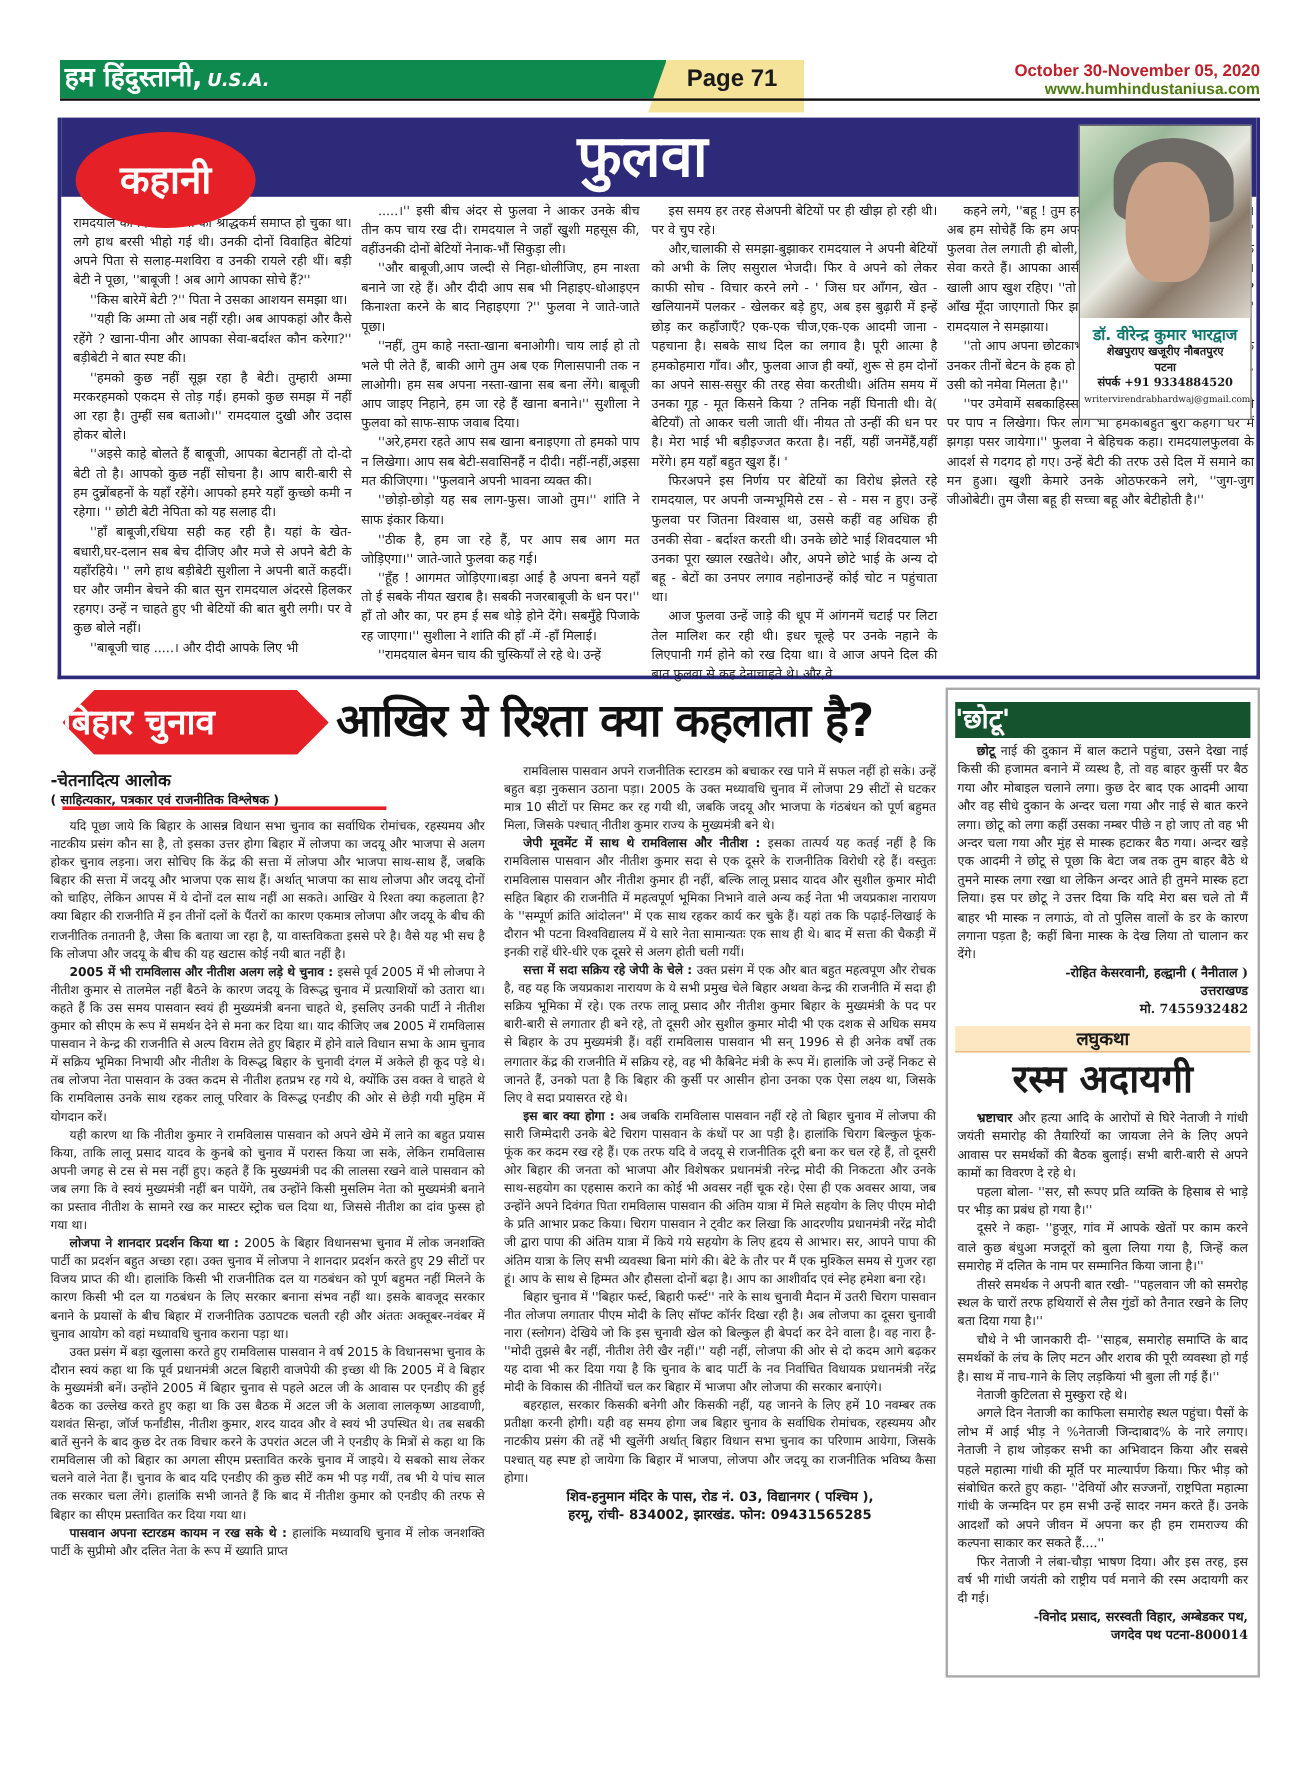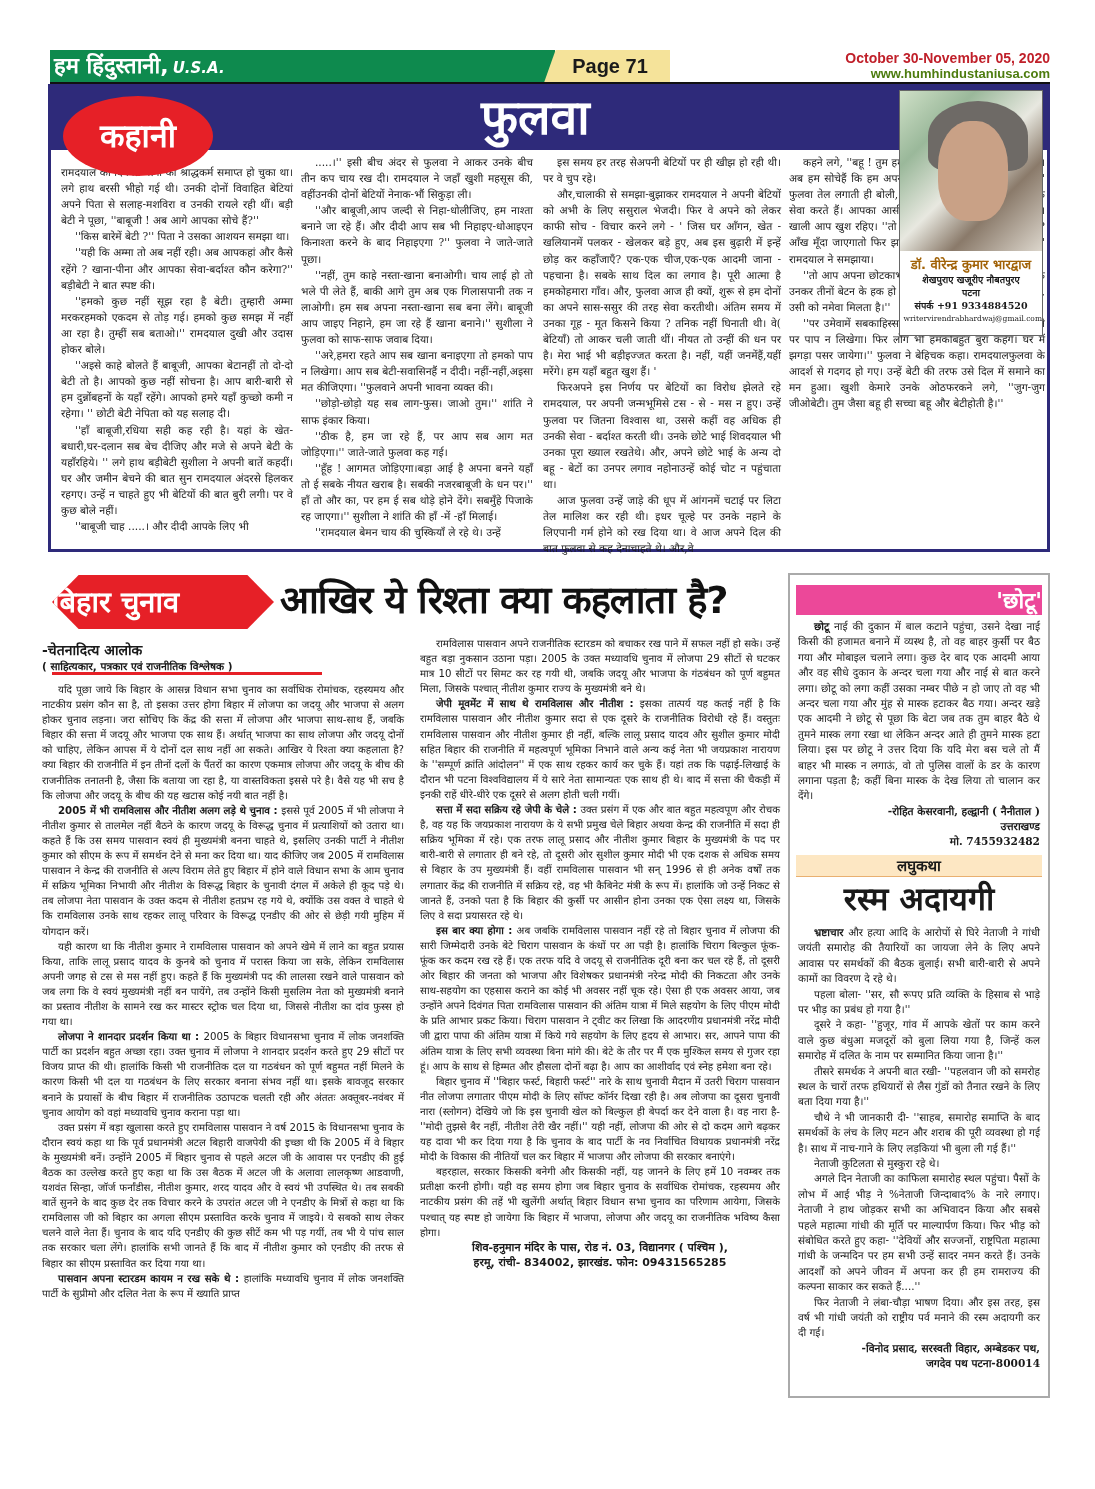--- a/index.html
+++ b/index.html
@@ -5,45 +5,45 @@
 *{box-sizing:border-box;margin:0;padding:0}
 body{width:1095px;height:1489px;background:#fff;font-family:"DejaVu Serif",serif;color:#1a1a1a;position:relative;overflow:hidden}
 .mast{position:absolute;top:50px;left:50px;width:1000px;height:34px}
 .mast-green{position:absolute;left:0;top:0;width:505px;height:32px;background:#0e8a4e;color:#fff;font-family:"DejaVu Sans",sans-serif;font-weight:bold;font-size:22px;line-height:32px;padding-left:4px;white-space:nowrap}
 .mast-green i{font-size:15px;font-style:italic;margin-left:4px}
 .mast-page{position:absolute;left:490px;top:0;width:130px;height:44px;background:#f5e39a;clip-path:polygon(12% 0,100% 0,100% 100%,0 100%);font-family:"Liberation Sans",sans-serif;font-weight:bold;font-size:20px;line-height:32px;text-align:center;padding-left:10px}
 .mast-line{position:absolute;left:0;top:32px;width:1000px;height:2px;background:#111}
 .mast-date{position:absolute;right:0;top:0;text-align:right;font-family:"Liberation Sans",sans-serif;font-size:14px;font-weight:bold;line-height:16px}
 .mast-date .d{color:#c0202a}
 .mast-date .w{color:#4d7c0f;font-size:13px}
-.story{position:absolute;left:48px;top:84px;width:1002px;height:468px;border:3px solid #2e2a7a;border-top:none}
+.story{position:absolute;left:48px;top:98px;width:1002px;height:468px;border:3px solid #2e2a7a;border-top:none}
 .story-band{position:absolute;left:0;top:0;width:100%;height:66px;background:#2e2a7a}
 .story-title{position:absolute;left:430px;top:0;color:#fff;font-family:"DejaVu Sans",sans-serif;font-weight:bold;font-size:48px;line-height:66px}
 .story-badge{position:absolute;left:12px;top:12px;width:150px;height:80px;background:#e62027;border-radius:50%;color:#fff;font-family:"DejaVu Sans",sans-serif;font-weight:bold;font-size:32px;line-height:80px;text-align:center;z-index:2}
 .col{position:absolute;font-size:10.6px;line-height:16.1px;text-align:justify}
 .col p{text-indent:14px}
 .author-box{position:absolute;right:4px;top:6px;width:144px;height:246px;background:#fff;border:1px solid #666}
 .author-photo{width:100%;height:160px;background:linear-gradient(135deg,#cfe0c7 0%,#9ab89a 25%,#e8e8e0 50%,#8a7a6a 70%,#dcd6cc 100%);position:relative}
 .author-photo .face{position:absolute;left:38px;top:30px;width:70px;height:100px;border-radius:45% 45% 40% 40%;background:#c9a186}
 .author-photo .hair{position:absolute;left:28px;top:10px;width:100px;height:70px;border-radius:50% 50% 20% 20%;background:#6e6a66}
-.author-name{color:#a16207;font-size:13px;font-weight:bold;text-align:center;font-family:"DejaVu Sans",sans-serif;margin-top:4px}
+.author-name{color:#0f766e;font-size:13px;font-weight:bold;text-align:center;font-family:"DejaVu Sans",sans-serif;margin-top:4px}
 .author-line{font-size:9.5px;font-weight:bold;text-align:center;line-height:13px}
 .author-email{font-size:7.5px;text-align:right;margin-top:2px}
 .bihar-badge{position:absolute;left:52px;top:575px;width:222px;height:54px;background:#e62027;clip-path:polygon(12% 0,88% 0,100% 50%,88% 100%,12% 100%,0 50%);color:#fff;font-family:"DejaVu Sans",sans-serif;font-weight:bold;font-size:29px;line-height:54px;text-align:left}
 .bihar-head{position:absolute;left:280px;top:568px;font-family:"DejaVu Sans",sans-serif;font-weight:bold;font-size:38px;line-height:64px;color:#111;white-space:nowrap;letter-spacing:-1px}
 .byline{position:absolute;left:42px;top:640px;font-family:"DejaVu Sans",sans-serif}
 .byline .n{font-size:14px;font-weight:bold}
 .byline .r{font-size:10.5px;font-weight:bold}
 .redrule{position:absolute;left:52px;top:672px;width:270px;height:3px;background:#e62027}
 .ncol{position:absolute;font-family:"DejaVu Sans",sans-serif;font-size:10.2px;line-height:15.1px;text-align:justify}
 .ncol p{text-indent:16px}
 .ncol b{font-weight:bold}
 .sign{text-align:center;font-weight:bold;font-size:11px}
 .side{position:absolute;left:788px;top:573px;width:262px;height:825px;border:2px solid #aaa;background:#fff}
-.chhotu-head{margin:10px 6px 0 6px;height:30px;background:#ec4899;color:#fff;font-weight:bold;font-size:22px;text-align:right;line-height:30px}
+.chhotu-head{margin:10px 6px 0 6px;height:30px;background:#14532d;color:#fff;font-weight:bold;font-size:22px;text-align:left;line-height:30px}
 .side-text{padding:4px 8px 0 8px;font-size:10.4px;line-height:15.4px;text-align:justify}
 .side-text p{text-indent:16px}
 .side-sign{text-align:right;font-weight:bold;font-size:10.6px;line-height:15px;padding-right:8px}
 .laghu{margin:6px 6px 0 6px;height:22px;background:#fde7c3;border-bottom:1px solid #e9b070;text-align:center;font-family:"DejaVu Sans",sans-serif;font-weight:bold;font-size:15px;line-height:22px}
 .rasm{text-align:center;font-family:"DejaVu Sans",sans-serif;font-weight:bold;font-size:32px;line-height:44px}
 </style>
 </head>
 <body>
 
 <div class="mast">

